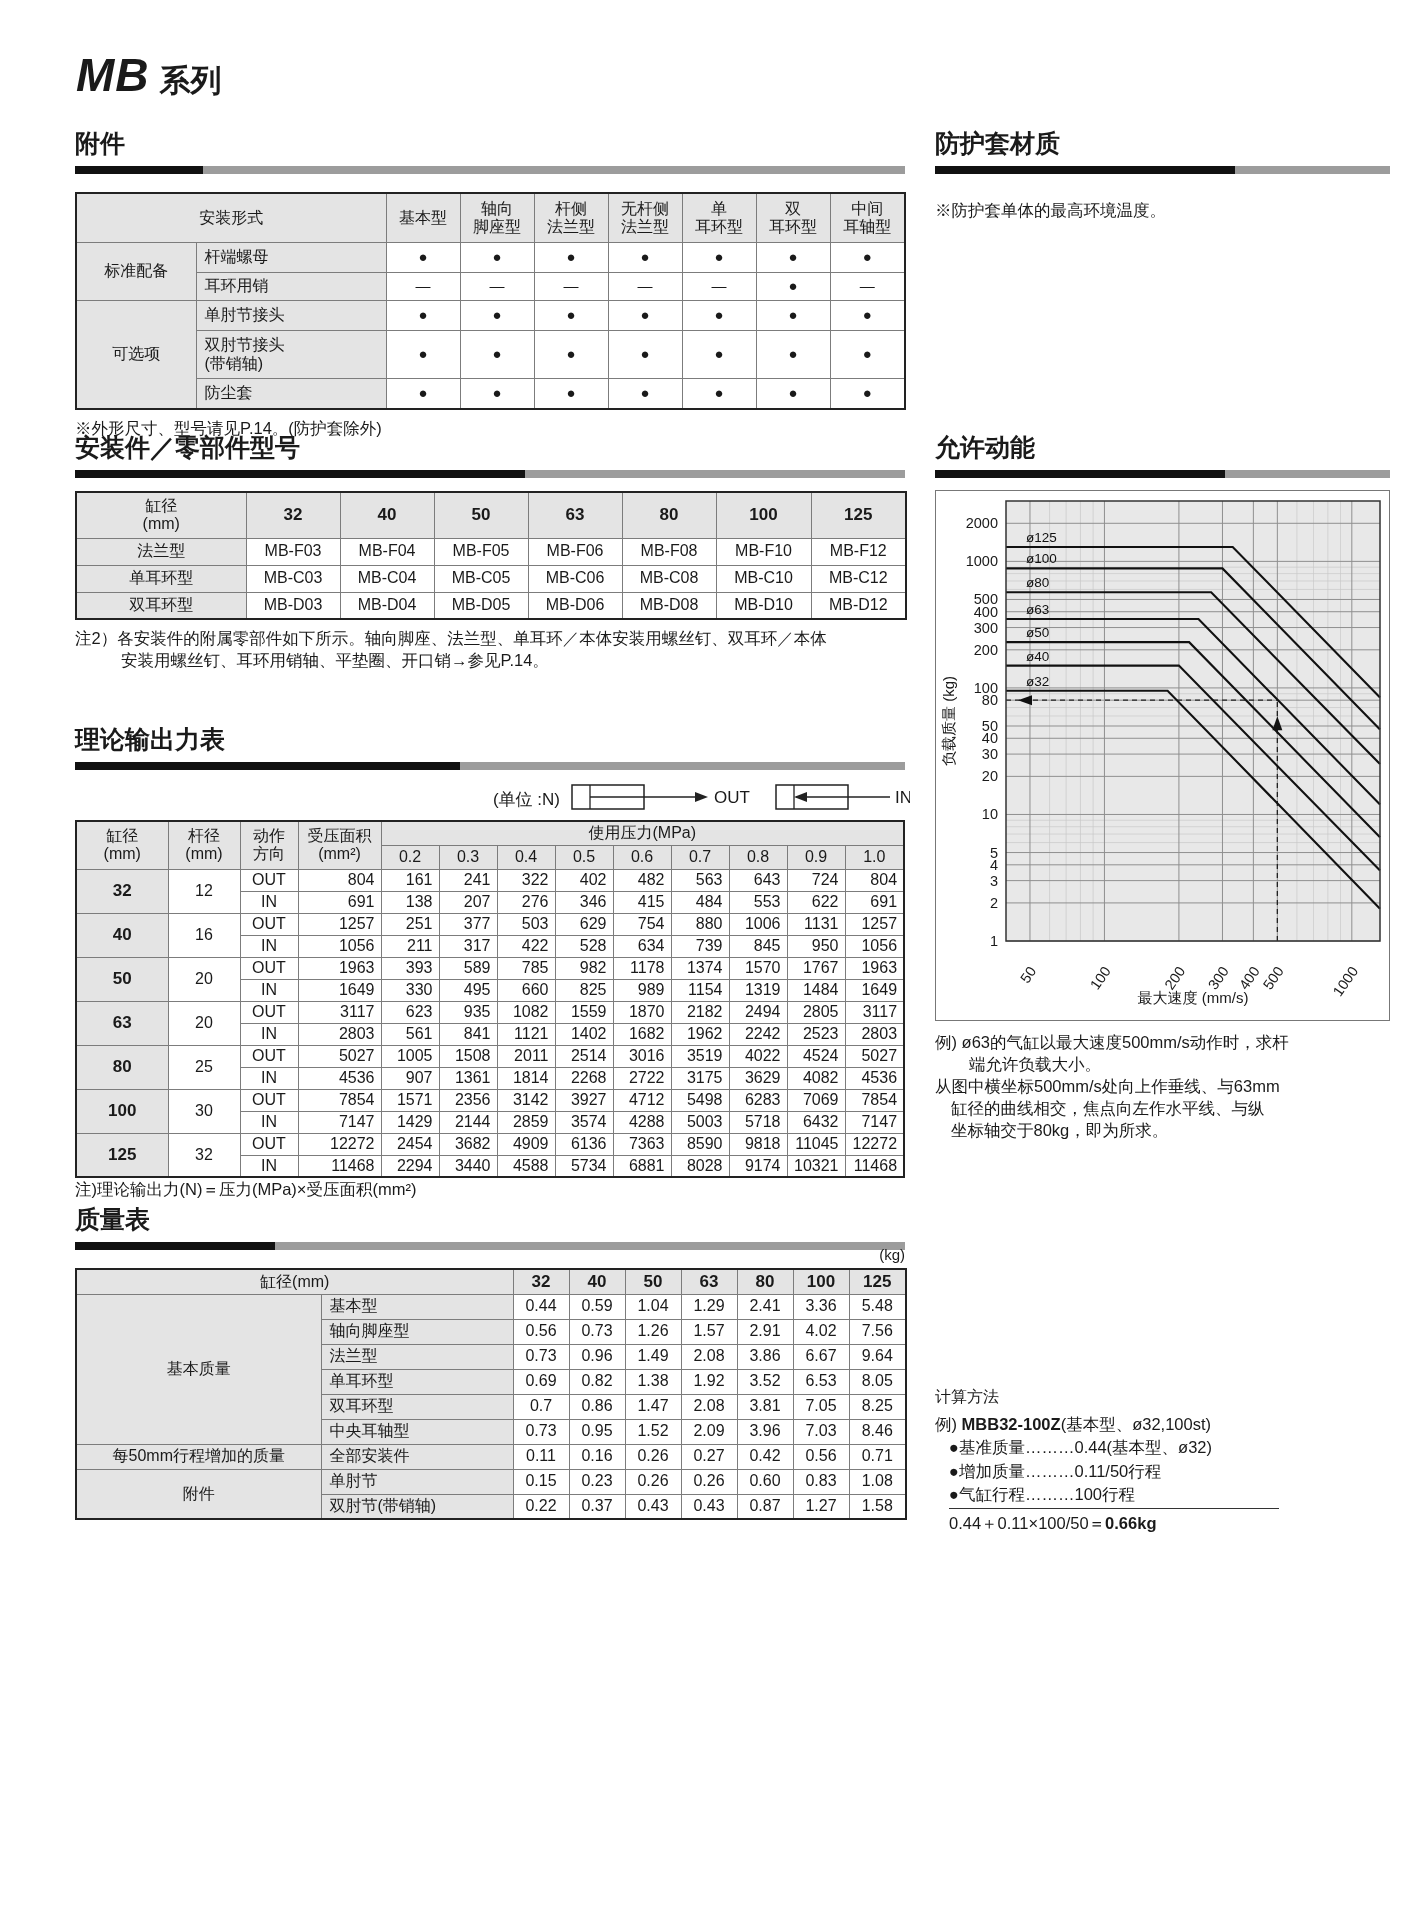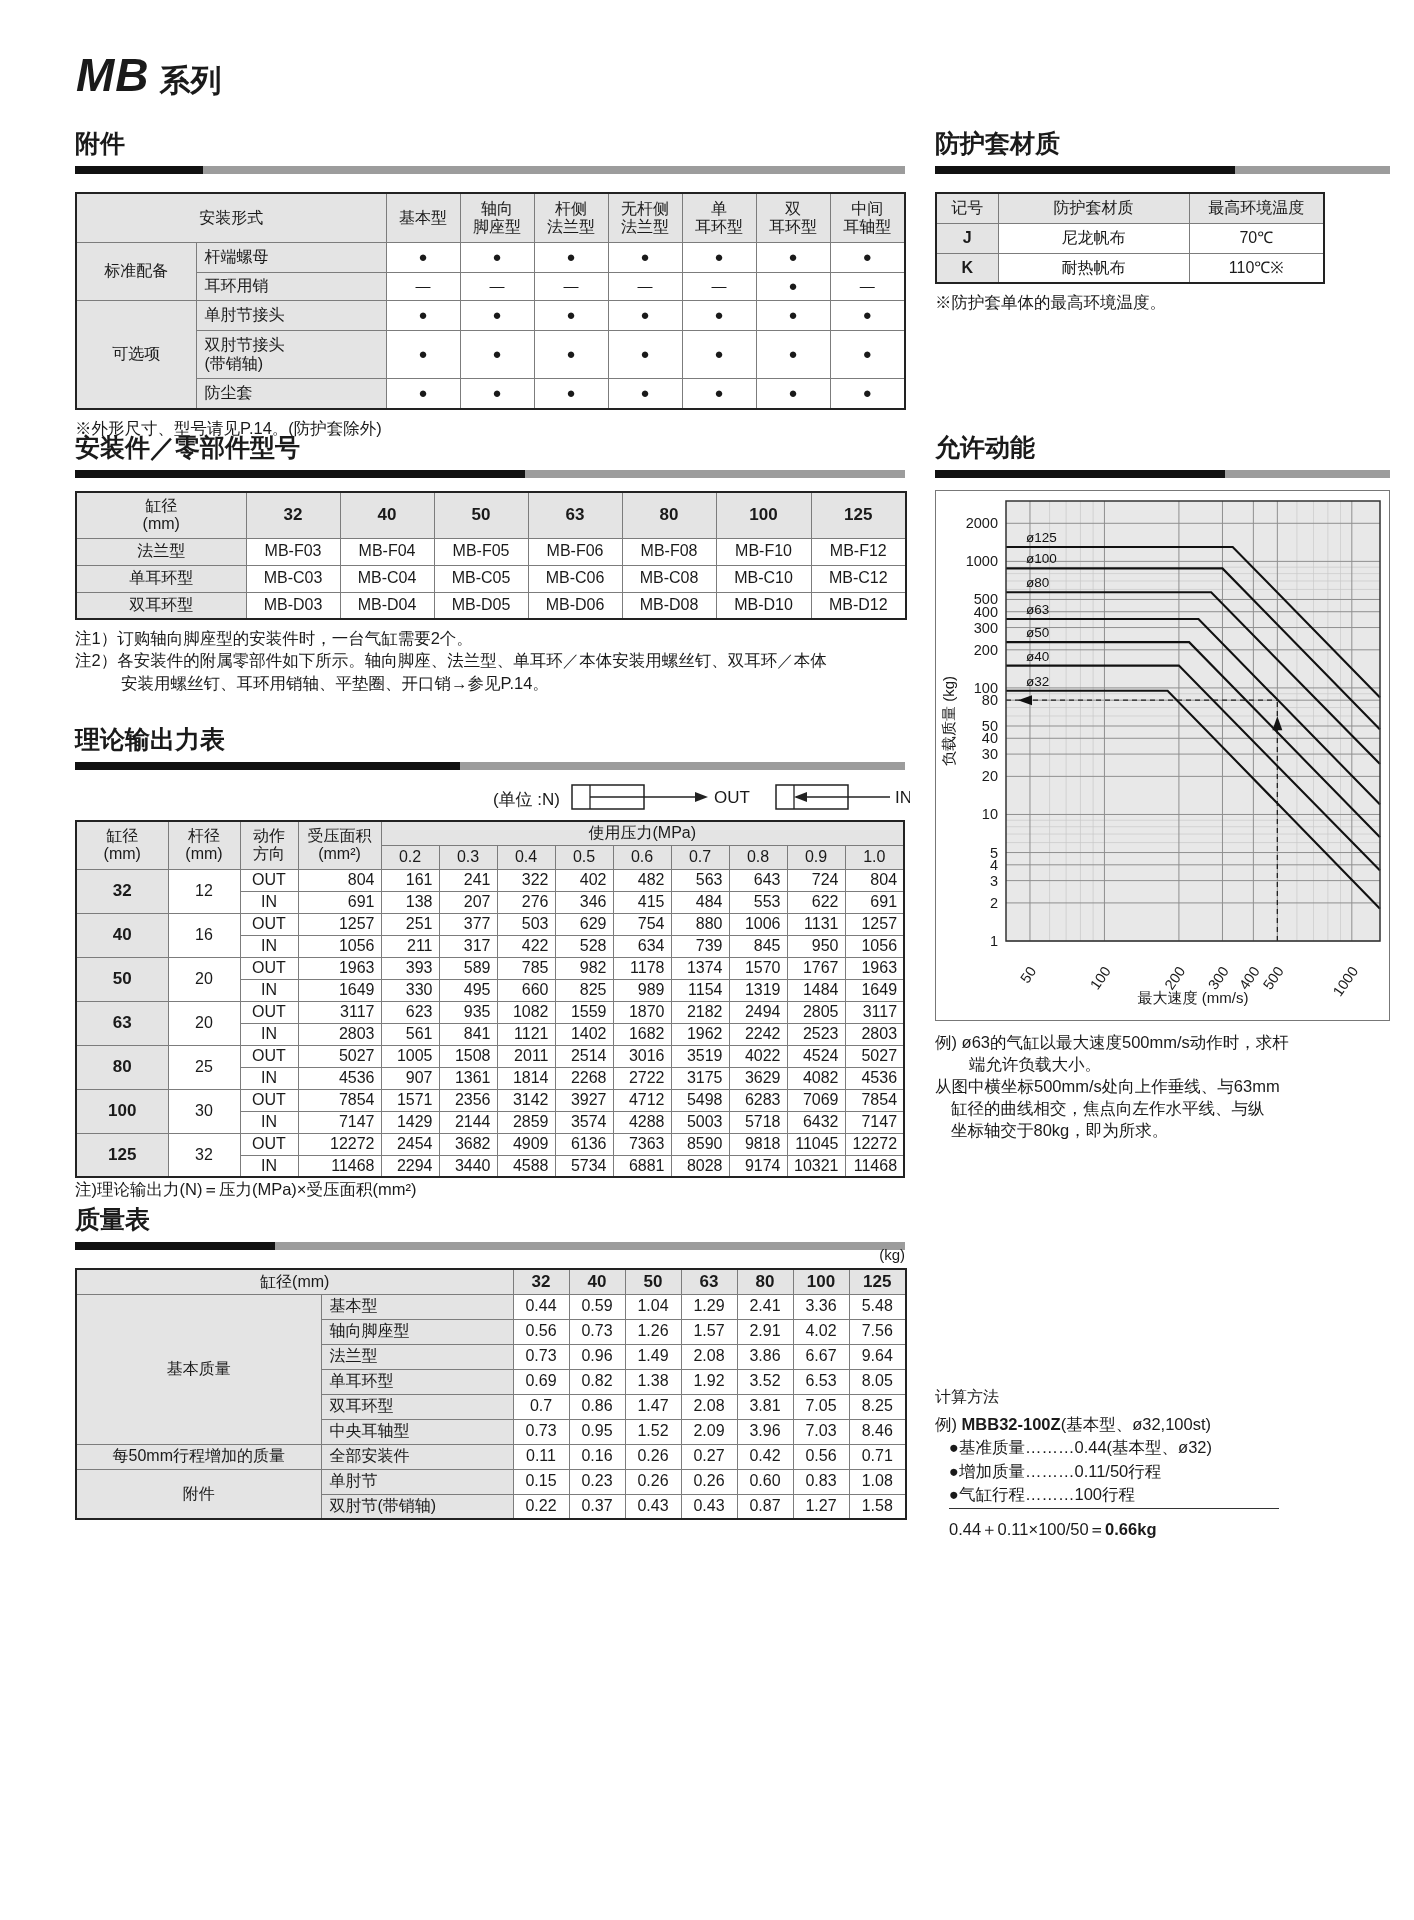--- a/index.html
+++ b/index.html
@@ -23,21 +23,21 @@
   .cat .bold{font-weight:bold;}
   .cat td.num{text-align:right;padding-right:6px;}
   .dot{font-size:15px;}
   .note{font-size:16.5px;line-height:1.35;}
   sup.small{font-size:11px;}
   
   #chart-fig{border:1px solid #777;background:#fff;}
   
   #calc-block{font-size:16.5px;line-height:1.42;}
   #calc-head{font-size:16px;margin-bottom:4px;}
-  #calc-result{border-top:1.5px solid #333;padding-top:9px;margin-top:2px;width:330px;}
+  #calc-result{border-top:1.5px solid #333;padding-top:3px;margin-top:2px;width:330px;}
   
   #footer-bar{background:#1a1a1a;}
   #catalog-no{font-family:"Liberation Serif",serif;font-size:17px;color:#4a4a4a;letter-spacing:0.5px;}
   #page-num{font-size:27px;}
   .kin-line{font-size:16.5px;line-height:1.33;}
 </style>
 </head>
 <body>
 
 <div class="page">
@@ -143,46 +143,20 @@
     <div class="note" style="margin-top:7px;">※外形尺寸、型号请见P.14。(防护套除外)</div>
   </div>
 
   <div class="abs" style="left:935px;top:130px;width:455px;">
     <div class="sec-head">防护套材质</div>
     <div class="rule">
         <div class="black" style="width:300px;"></div>
       </div>
   </div>
   <div class="abs" style="left:935px;top:192px;width:388px;">
-    <table class="cat" id="boot-table">
-        <colgroup>
-          <col style="width: 62px;">
-          <col style="width: 191px;">
-          <col style="width: 135px;">
-        </colgroup>
-        <thead>
-          <tr style="height: 30px;">
-            <th class="hd">记号</th>
-            <th class="hd">防护套材质</th>
-            <th class="hd">最高环境温度</th>
-          </tr>
-        </thead>
-        <tbody>
-          <tr style="height: 30px;">
-            <th class="lab bold">J</th>
-            <td>尼龙帆布</td>
-            <td>70℃</td>
-          </tr>
-          <tr style="height: 30px;">
-            <th class="lab bold">K</th>
-            <td>耐热帆布</td>
-            <td>110℃※</td>
-          </tr>
-        </tbody>
-      </table>
     <div class="note" style="margin-top:7px;">※防护套单体的最高环境温度。</div>
   </div>
 
   <div class="abs" style="left:75px;top:434px;width:830px;">
     <div class="sec-head">安装件／零部件型号</div>
     <div class="rule">
         <div class="black" style="width:450px;"></div>
       </div>
   </div>
 
@@ -238,21 +212,20 @@
             <td>MB-D04</td>
             <td>MB-D05</td>
             <td>MB-D06</td>
             <td>MB-D08</td>
             <td>MB-D10</td>
             <td>MB-D12</td>
           </tr>
         </tbody>
       </table>
     <div id="mounting-notes" class="note" style="margin-top:7px;">
-        <div class="note">注1）订购轴向脚座型的安装件时，一台气缸需要2个。</div>
         <div class="note">注2）各安装件的附属零部件如下所示。轴向脚座、法兰型、单耳环／本体安装用螺丝钉、双耳环／本体</div>
         <div class="note" style="padding-left: 46px;">安装用螺丝钉、耳环用销轴、平垫圈、开口销→参见P.14。</div>
       </div>
   </div>
 
   <div class="abs" style="left:935px;top:434px;width:455px;">
     <div class="sec-head">允许动能</div>
     <div class="rule">
         <div class="black" style="width:290px;"></div>
       </div>

